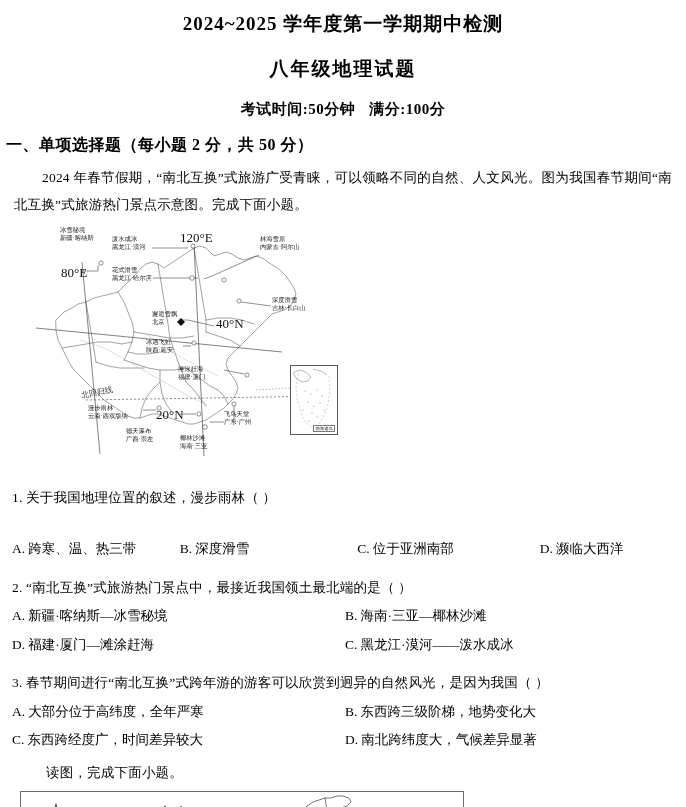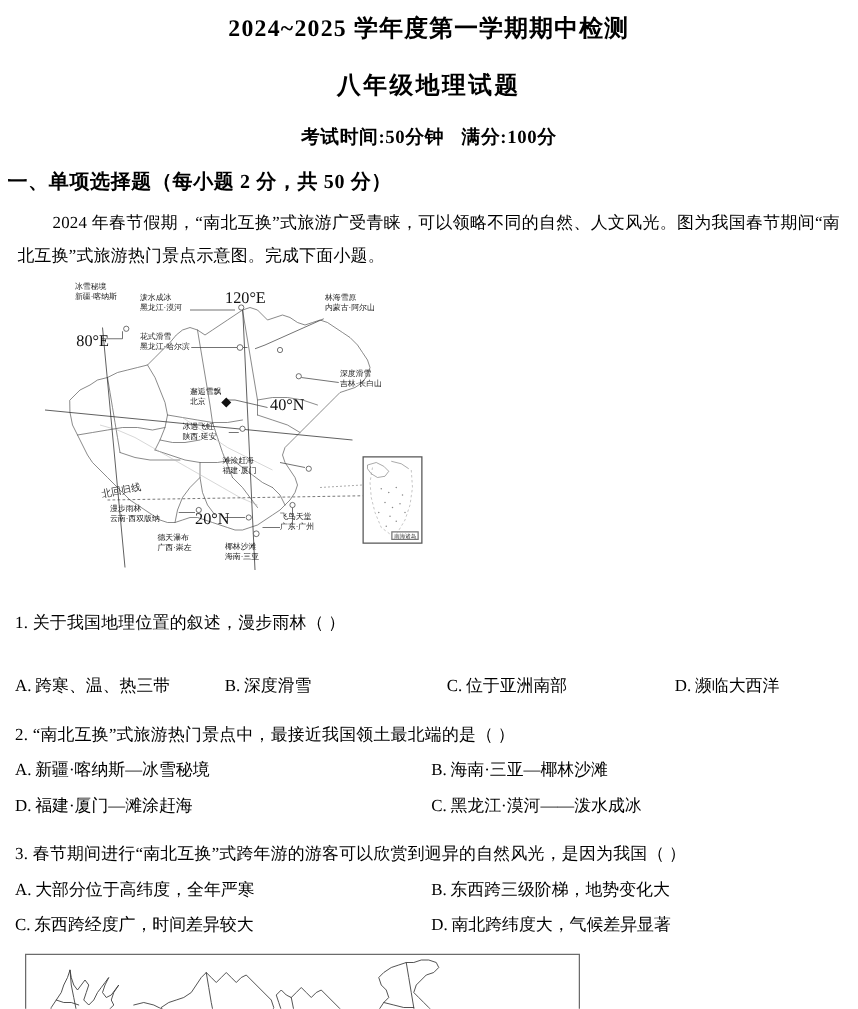--- a/index.html
+++ b/index.html
@@ -409,20 +409,21 @@
         <span class="opt"><span class="lbl">A.</span><span>大部分位于高纬度，全年严寒</span></span>
         <span class="opt"><span class="lbl">B.</span><span>东西跨三级阶梯，地势变化大</span></span>
       </div>
       <div class="grow">
         <span class="opt"><span class="lbl">C.</span><span>东西跨经度广，时间差异较大</span></span>
         <span class="opt"><span class="lbl">D.</span><span>南北跨纬度大，气候差异显著</span></span>
       </div>
     </div>
   </div>
 
+  <div class="read-prompt">读图，完成下面小题。</div>
 
   <div class="bottom-figure">
     <svg width="442" height="64" viewBox="0 0 442 64">
       <g fill="none" stroke="#3a3a3a" stroke-width="0.7" stroke-linejoin="round" stroke-linecap="round">
 
         <path d="M22,58 L18,50 L20,42 L24,36 L28,30 L30,24 L33,18 L35,12 L36,18 L38,24
                  L41,28 L44,24 L47,20 L50,24 L48,30 L46,36 L50,40 L54,36 L57,30 L60,26
                  L63,22 L66,18 L63,24 L61,30 L64,34 L68,32 L71,28 L74,24 L70,30 L68,36
                  L70,40 L66,44 L62,48 L58,52 L54,56 L50,60 L44,62 L38,62 L32,60 L26,60 Z"></path>
         <path d="M35,12 L36,24 L38,34 L40,44 L42,54"></path>

